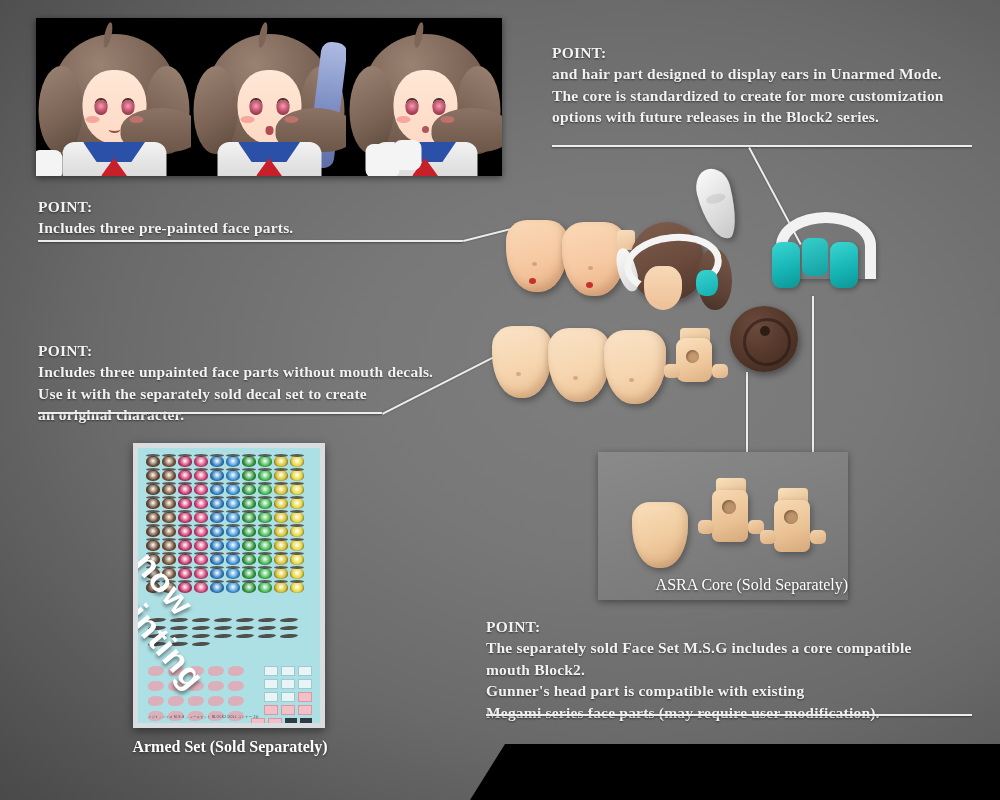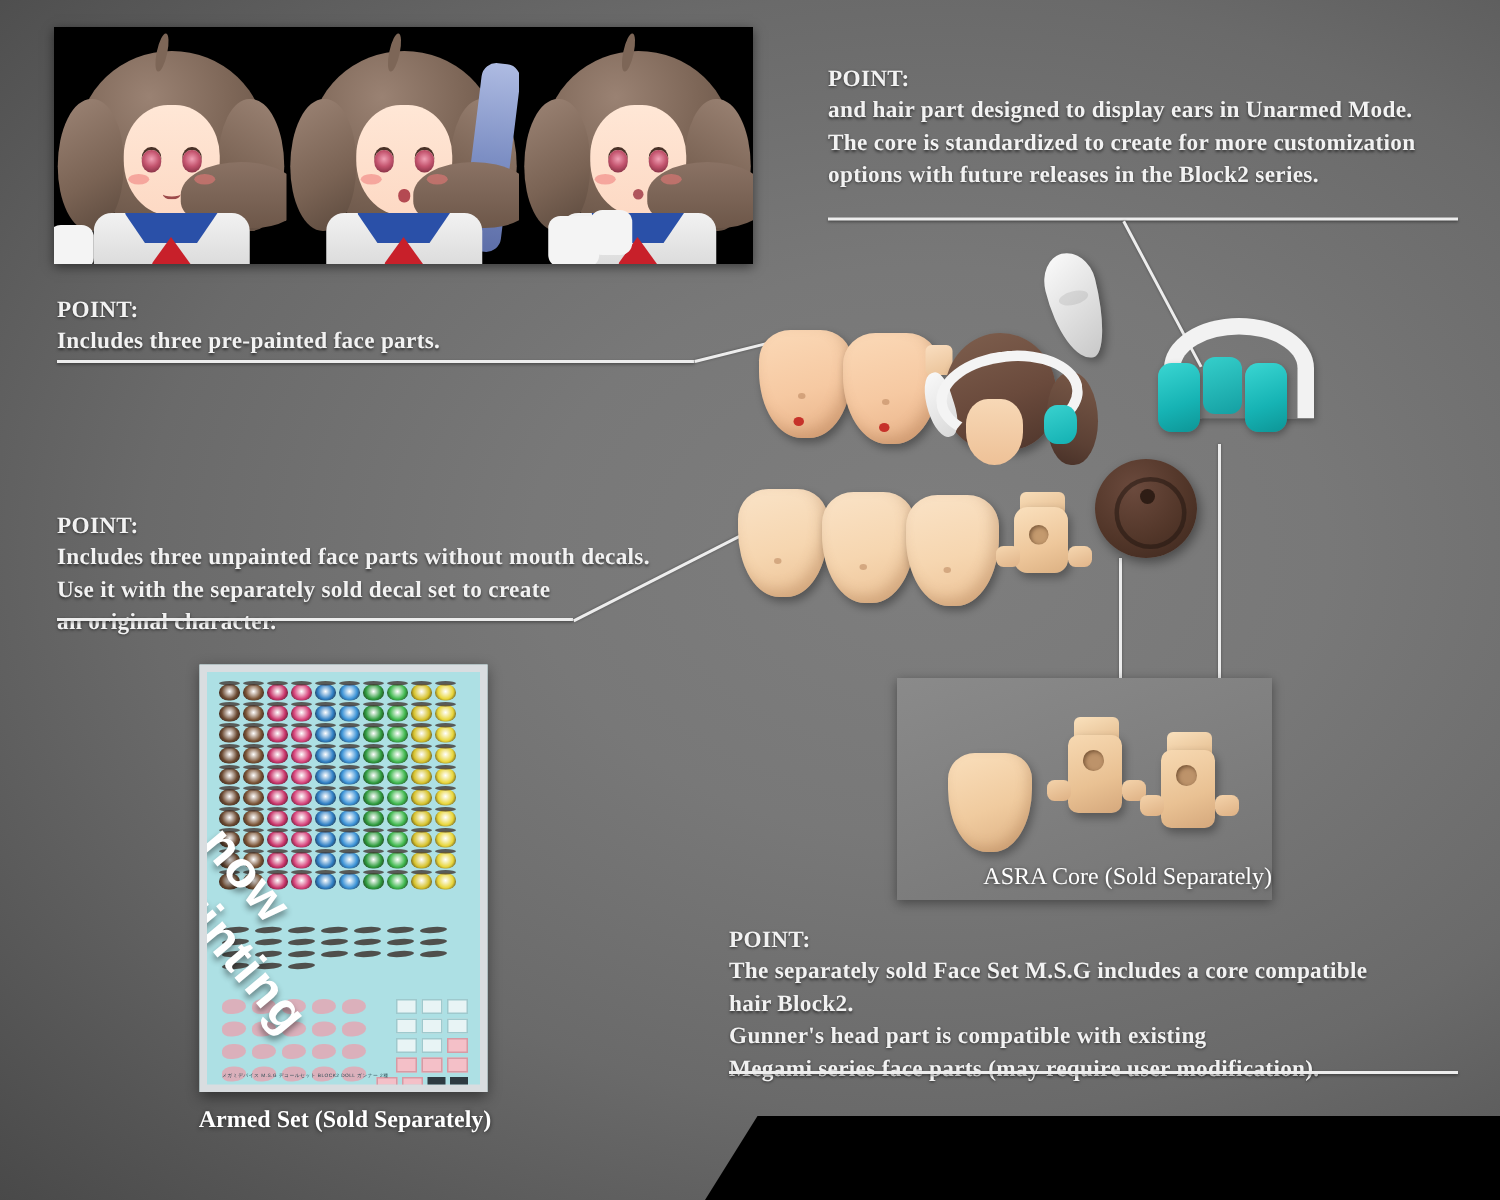--- a/index.html
+++ b/index.html
@@ -264,21 +264,21 @@
     <span class="ln">and hair part designed to display ears in Unarmed Mode.</span>
     <span class="ln">The core is standardized to create for more customization</span>
     <span class="ln">options with future releases in the Block2 series.</span>
   </div>
   <div class="rule" style="left:552px;top:145px;width:420px;"></div>
   <div class="lead" style="left:750px;top:147px;width:110px;transform:rotate(62deg);"></div>
 
   <div class="point" style="left:486px;top:616px;">
     <span class="ttl">POINT:</span>
     <span class="ln">The separately sold Face Set M.S.G includes a core compatible</span>
-    <span class="ln">hair Block2.</span>
+    <span class="ln">mouth Block2.</span>
     <span class="ln">Gunner's head part is compatible with existing</span>
     <span class="ln">Megami series face parts (may require user modification).</span>
   </div>
   <div class="rule" style="left:486px;top:714px;width:486px;"></div>
 
   <div class="part faceshell" style="left:506px;top:220px;width:62px;height:72px;">
     <span class="nosedot" style="left:26px;top:42px;"></span>
     <span class="mouthdot" style="left:23px;top:58px;"></span>
   </div>
   <div class="part faceshell" style="left:562px;top:222px;width:64px;height:74px;">

